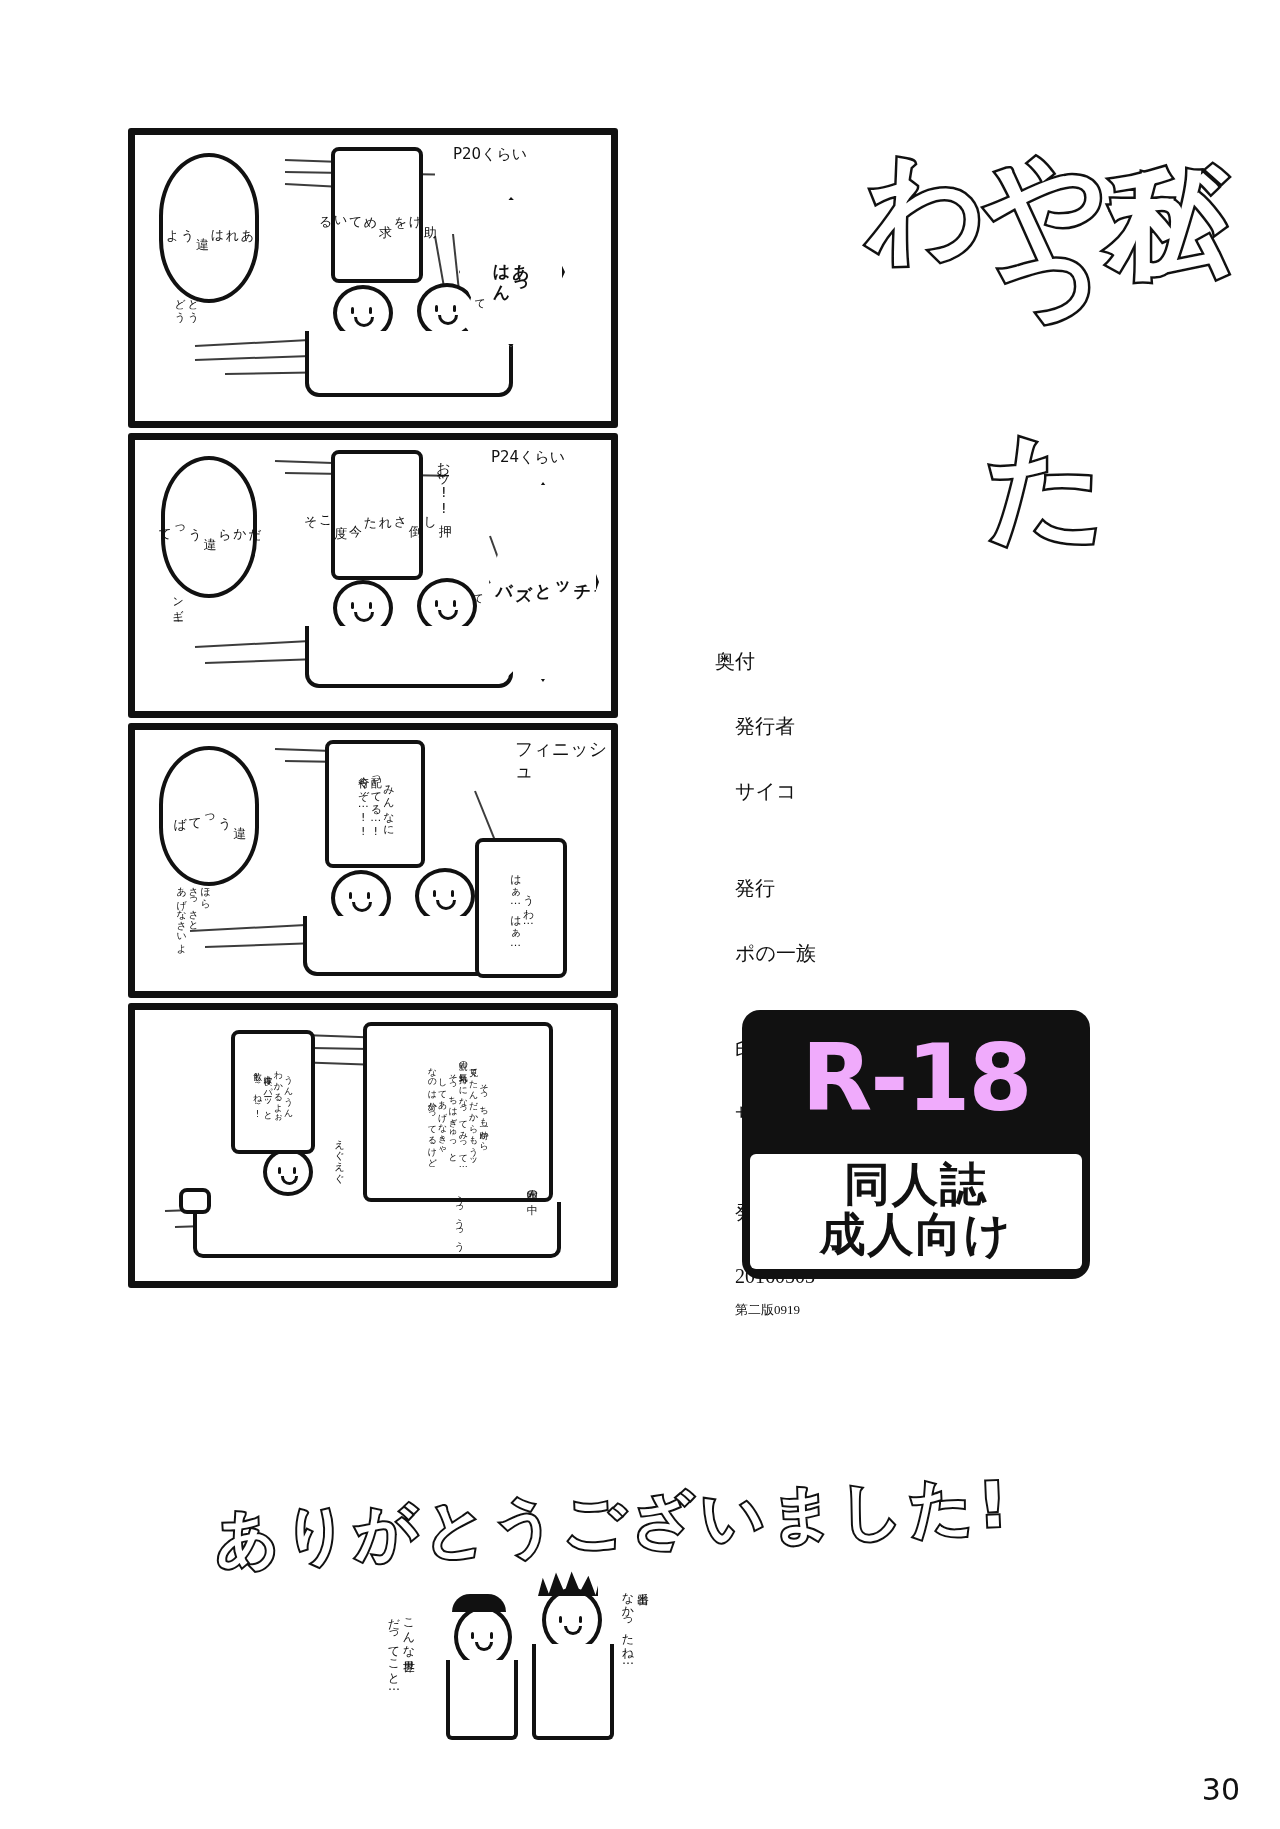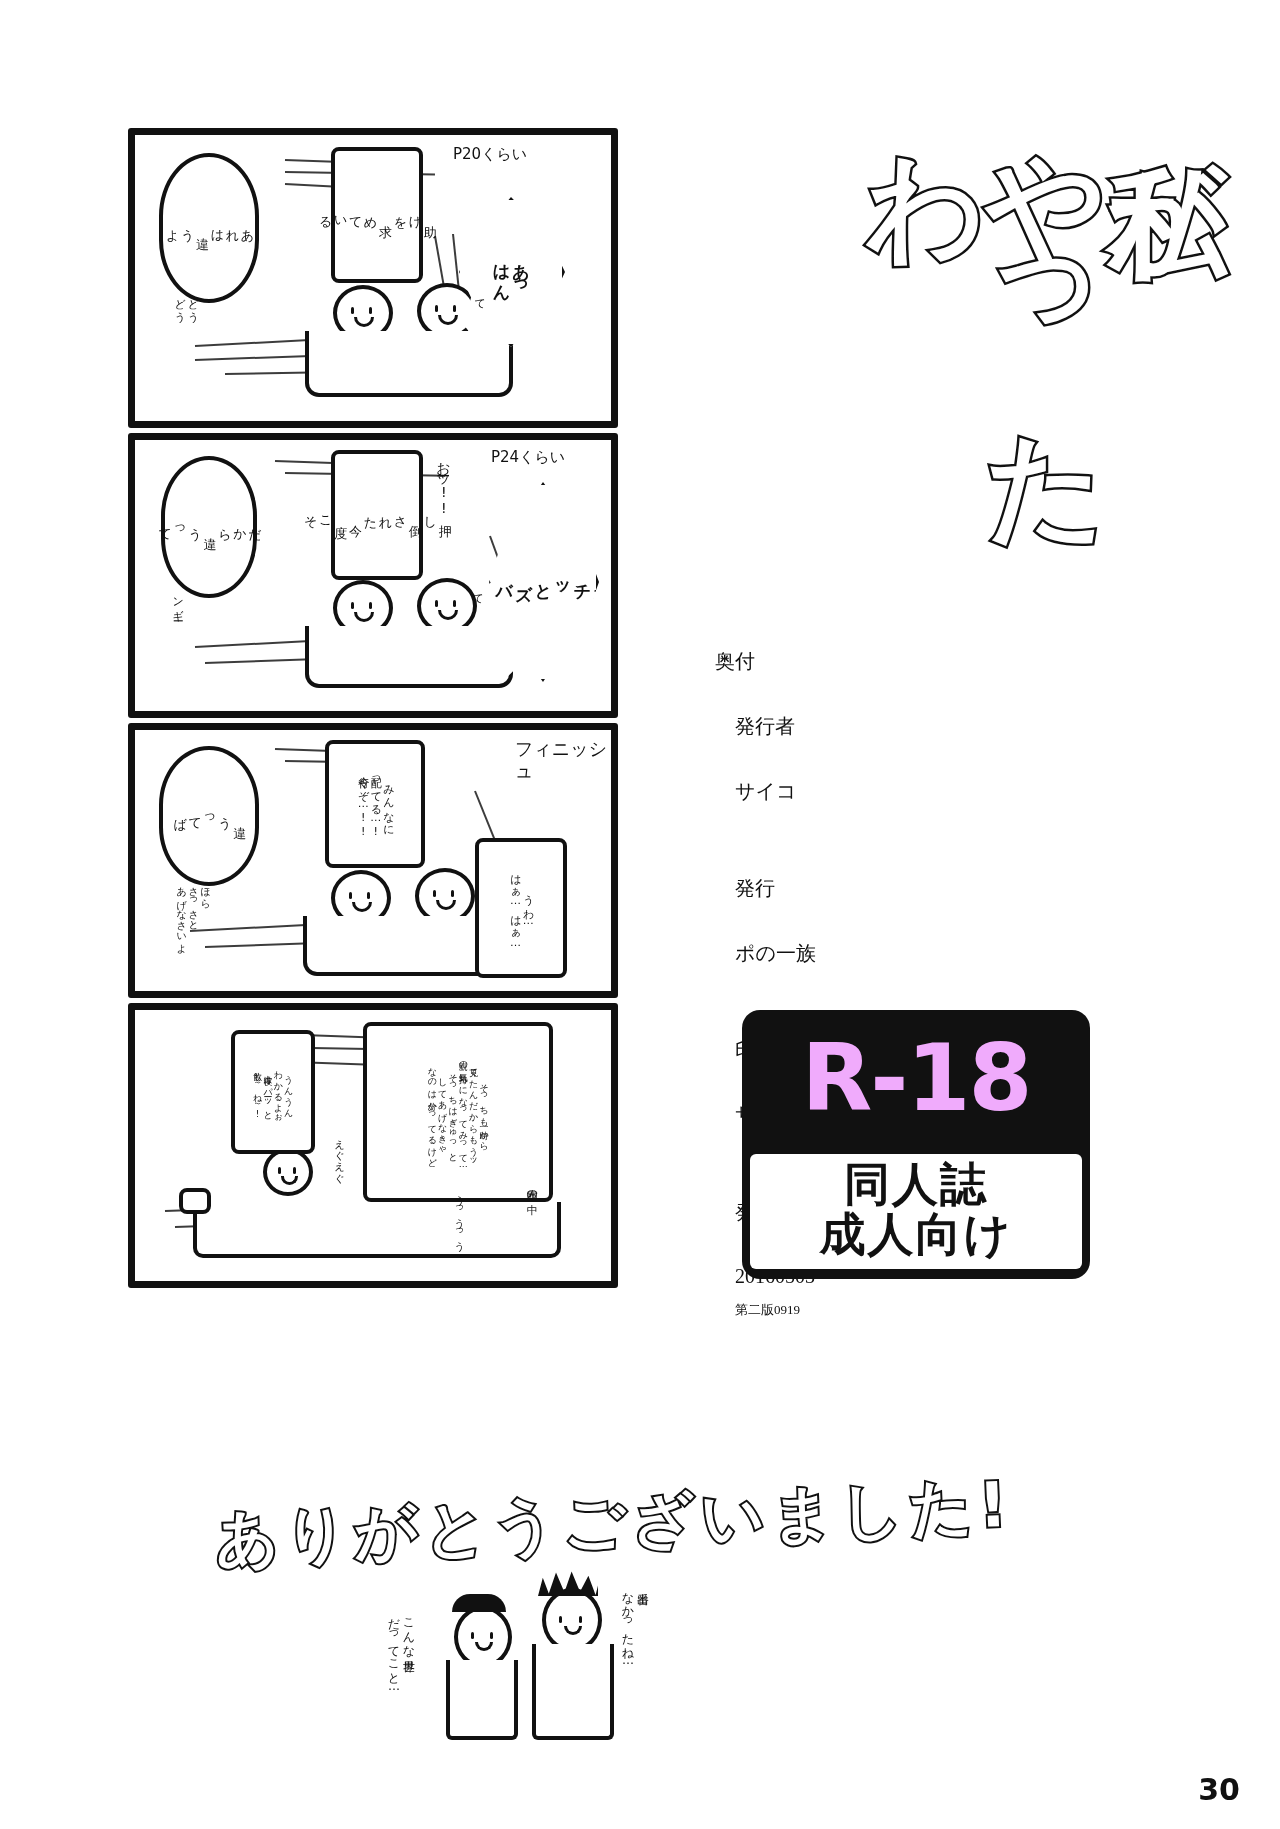--- a/index.html
+++ b/index.html
@@ -265,21 +265,21 @@
     color: #111;
     white-space: pre-line;
   }
 
   
   #page-number {
     position: absolute;
     right: 40px;
     bottom: 22px;
     font-family: "DejaVu Sans", sans-serif;
-    font-weight: bold;
+    font-weight: normal;
     font-size: 30px;
     color: #111;
   }
 </style>
 </head>
 <body>
 
 <div id="comic-strip">
 
   <div class="panel" id="panel-1">

